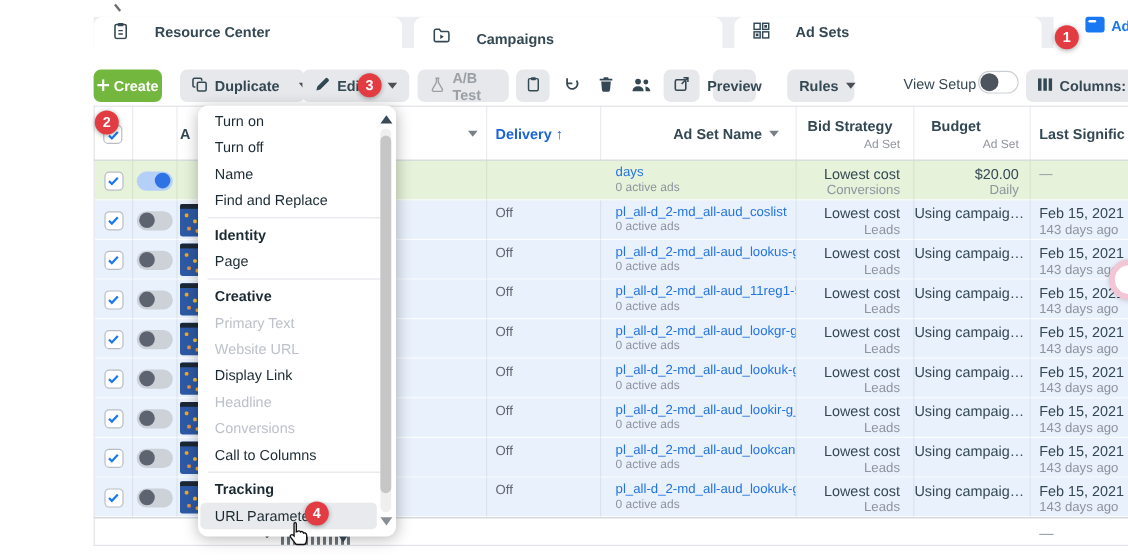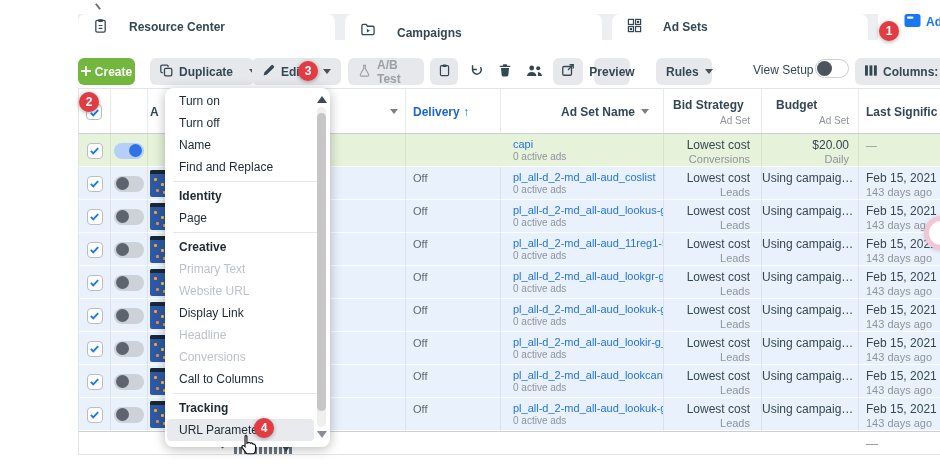--- a/index.html
+++ b/index.html
@@ -297,21 +297,21 @@
             </svg>
           </div>
         </div>
         <div class="cell c-toggle">
           <div class="toggle on">
             <div class="knob"></div>
           </div>
         </div>
         <div class="cell c-name"></div>
         <div class="cell c-adset">
-          <a class="link">capi</a>
+          <a class="link">days</a>
           <div class="subtxt">0 active ads</div>
         </div>
         <div class="cell c-bid">
           <div class="main12">Lowest cost</div>
           <div class="sub11">Conversions</div>
         </div>
         <div class="cell c-budget">
           <div class="main12">$20.00</div>
           <div class="sub11">Daily</div>
         </div>

